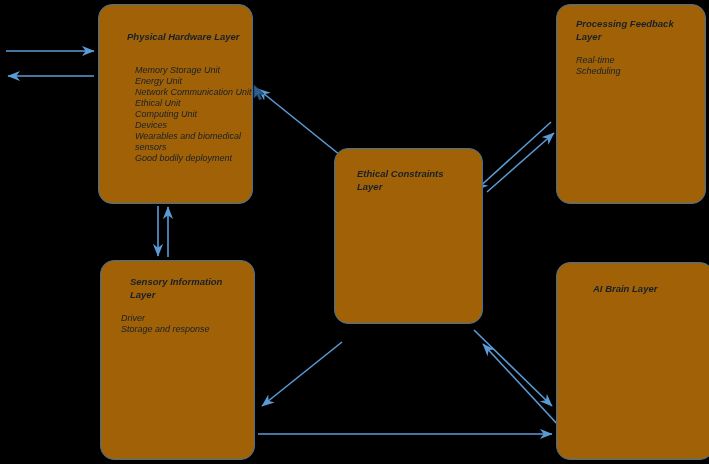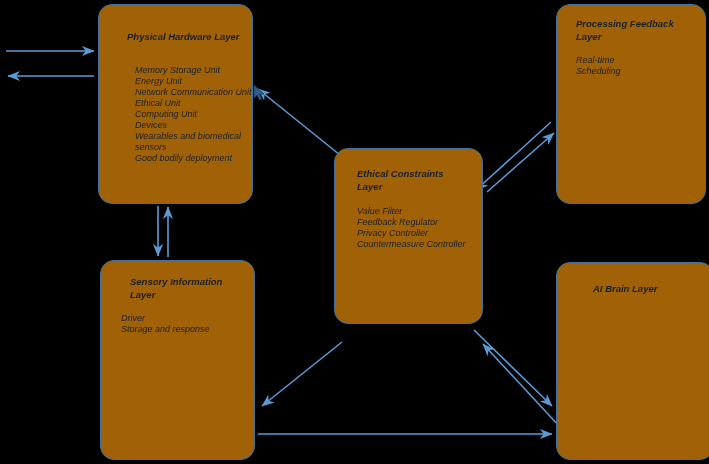--- a/index.html
+++ b/index.html
@@ -125,24 +125,20 @@
   <div class="node" id="node-processing">
     <div class="node-title">Processing Feedback
 Layer</div>
     <div class="node-items">Real-time
 Scheduling</div>
   </div>
 
   <div class="node" id="node-ethical">
     <div class="node-title">Ethical Constraints
 Layer</div>
-    <div class="node-items">Value Filter
-Feedback Regulator
-Privacy Controller
-Countermeasure Controller</div>
   </div>
 
   <div class="node" id="node-sensory">
     <div class="node-title">Sensory Information
 Layer</div>
     <div class="node-items">Driver
 Storage and response</div>
   </div>
 
   <div class="node" id="node-brain">

